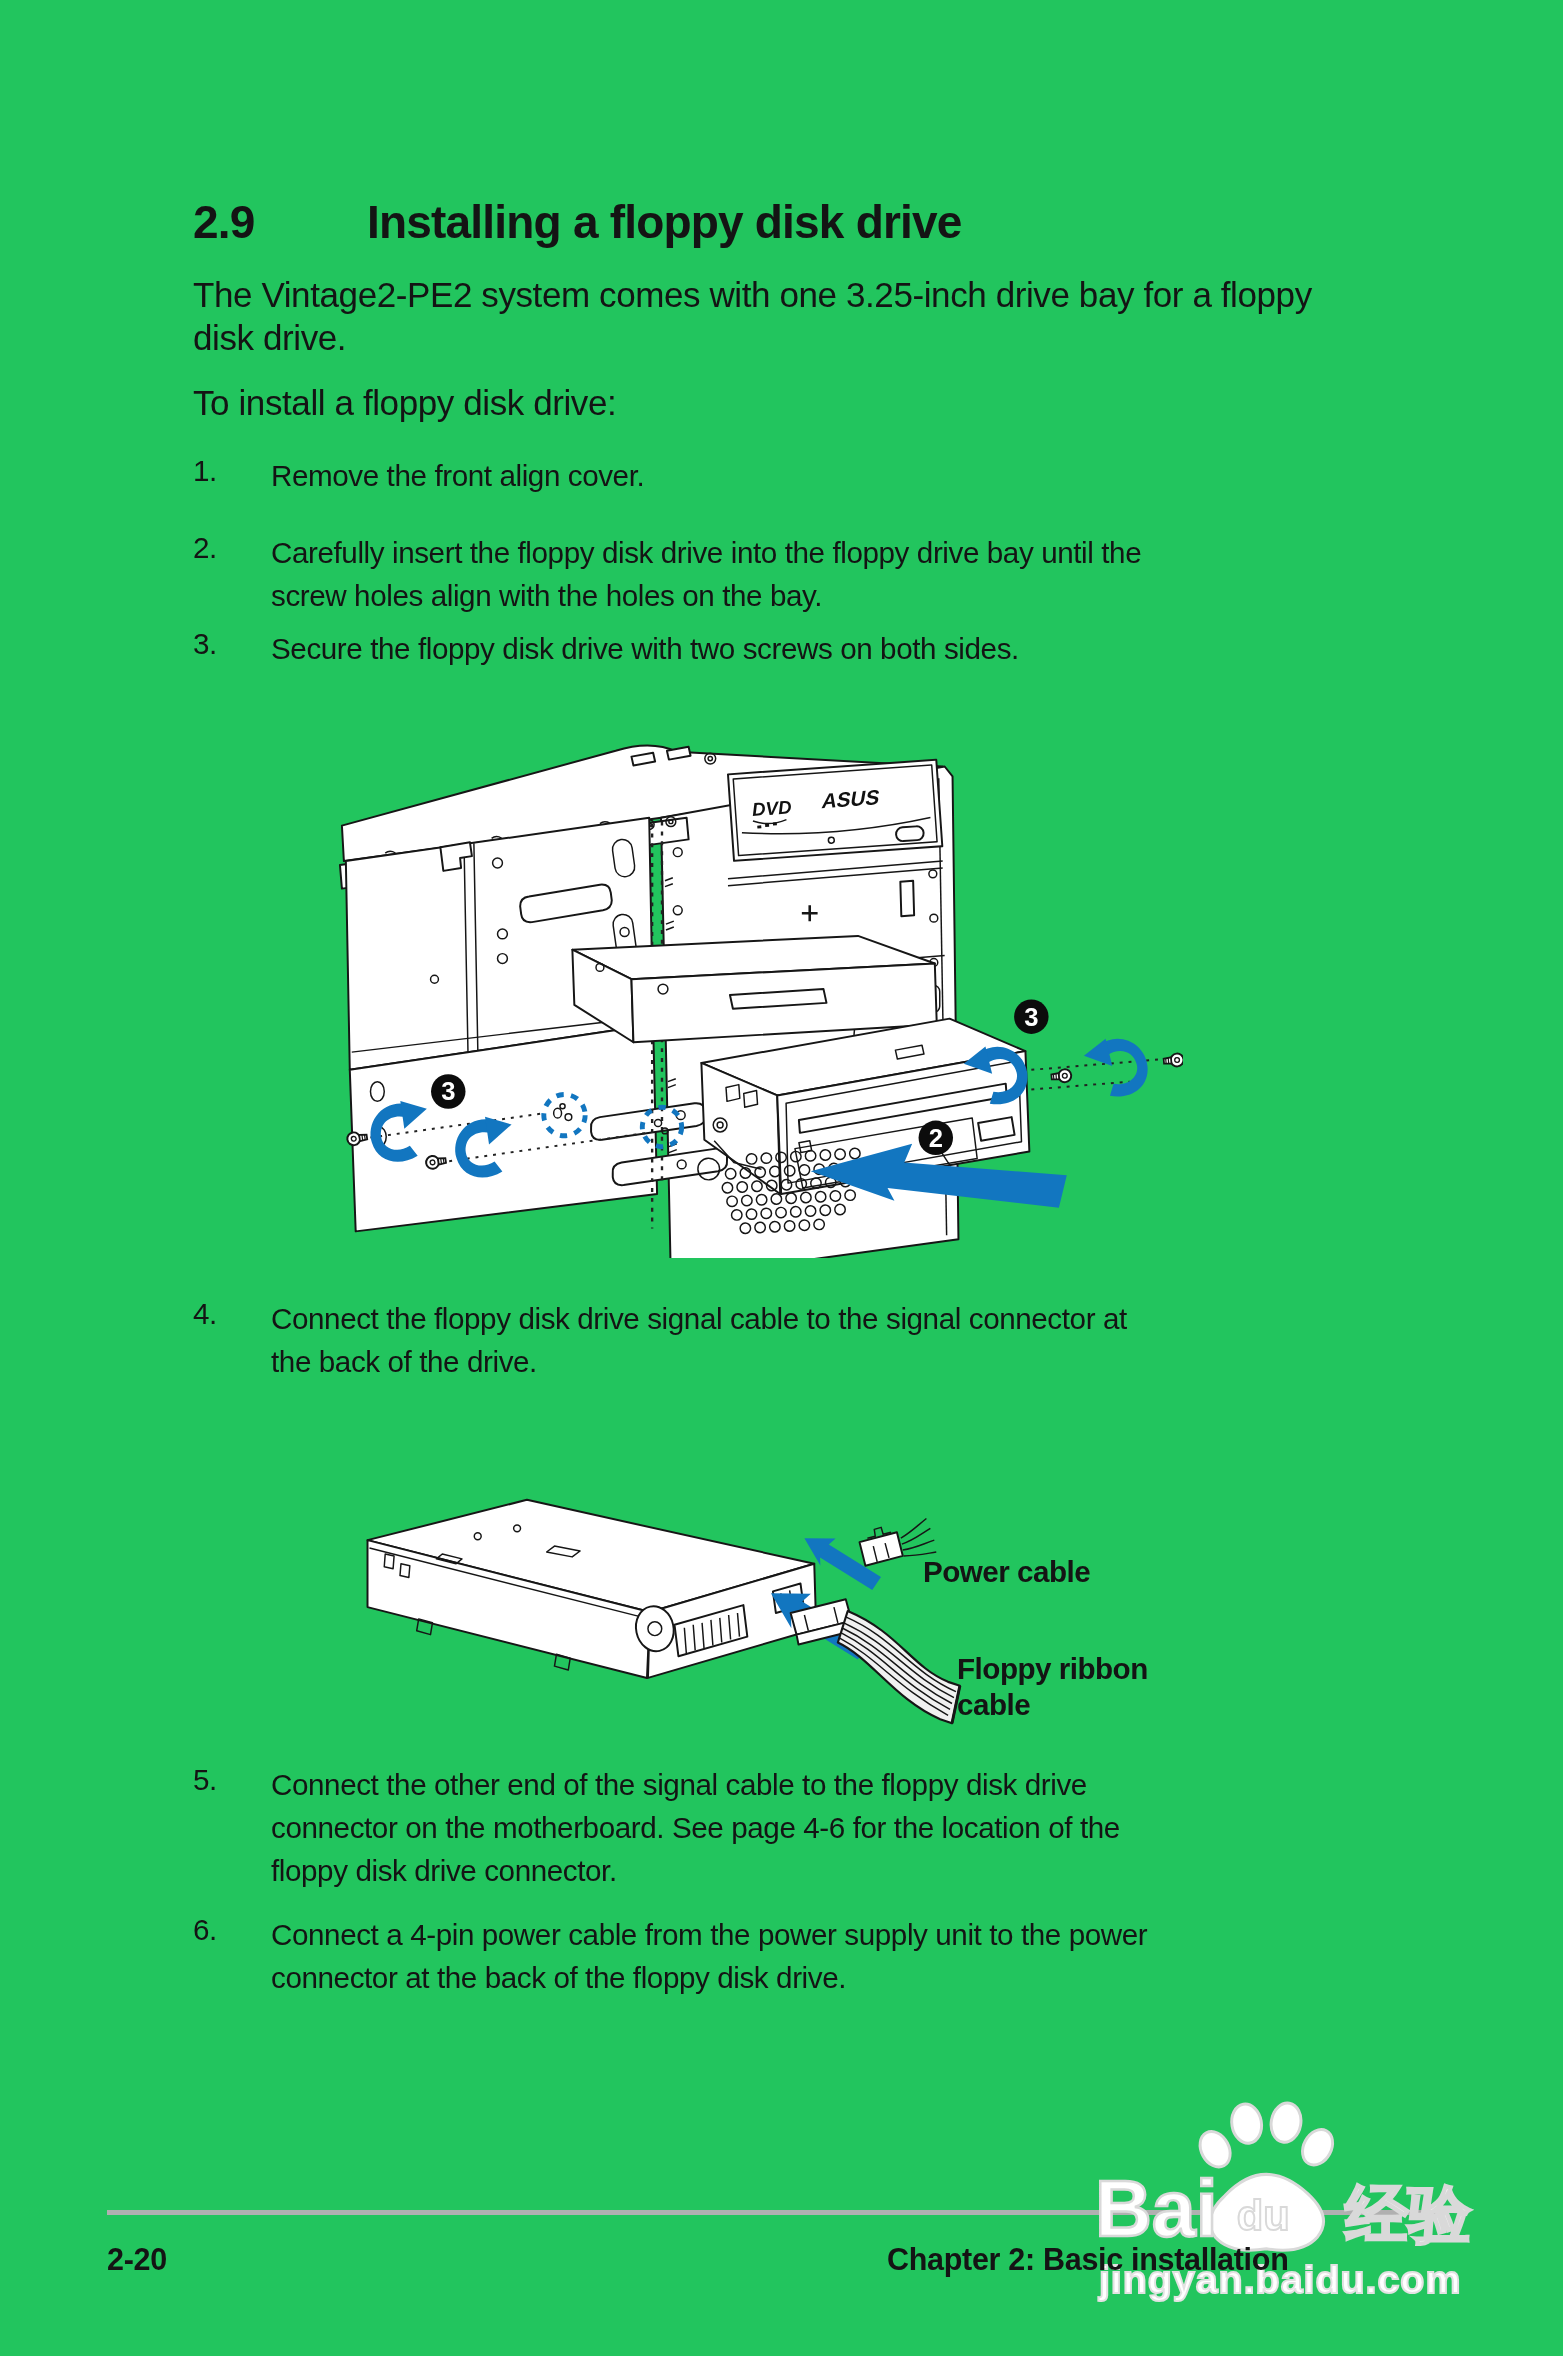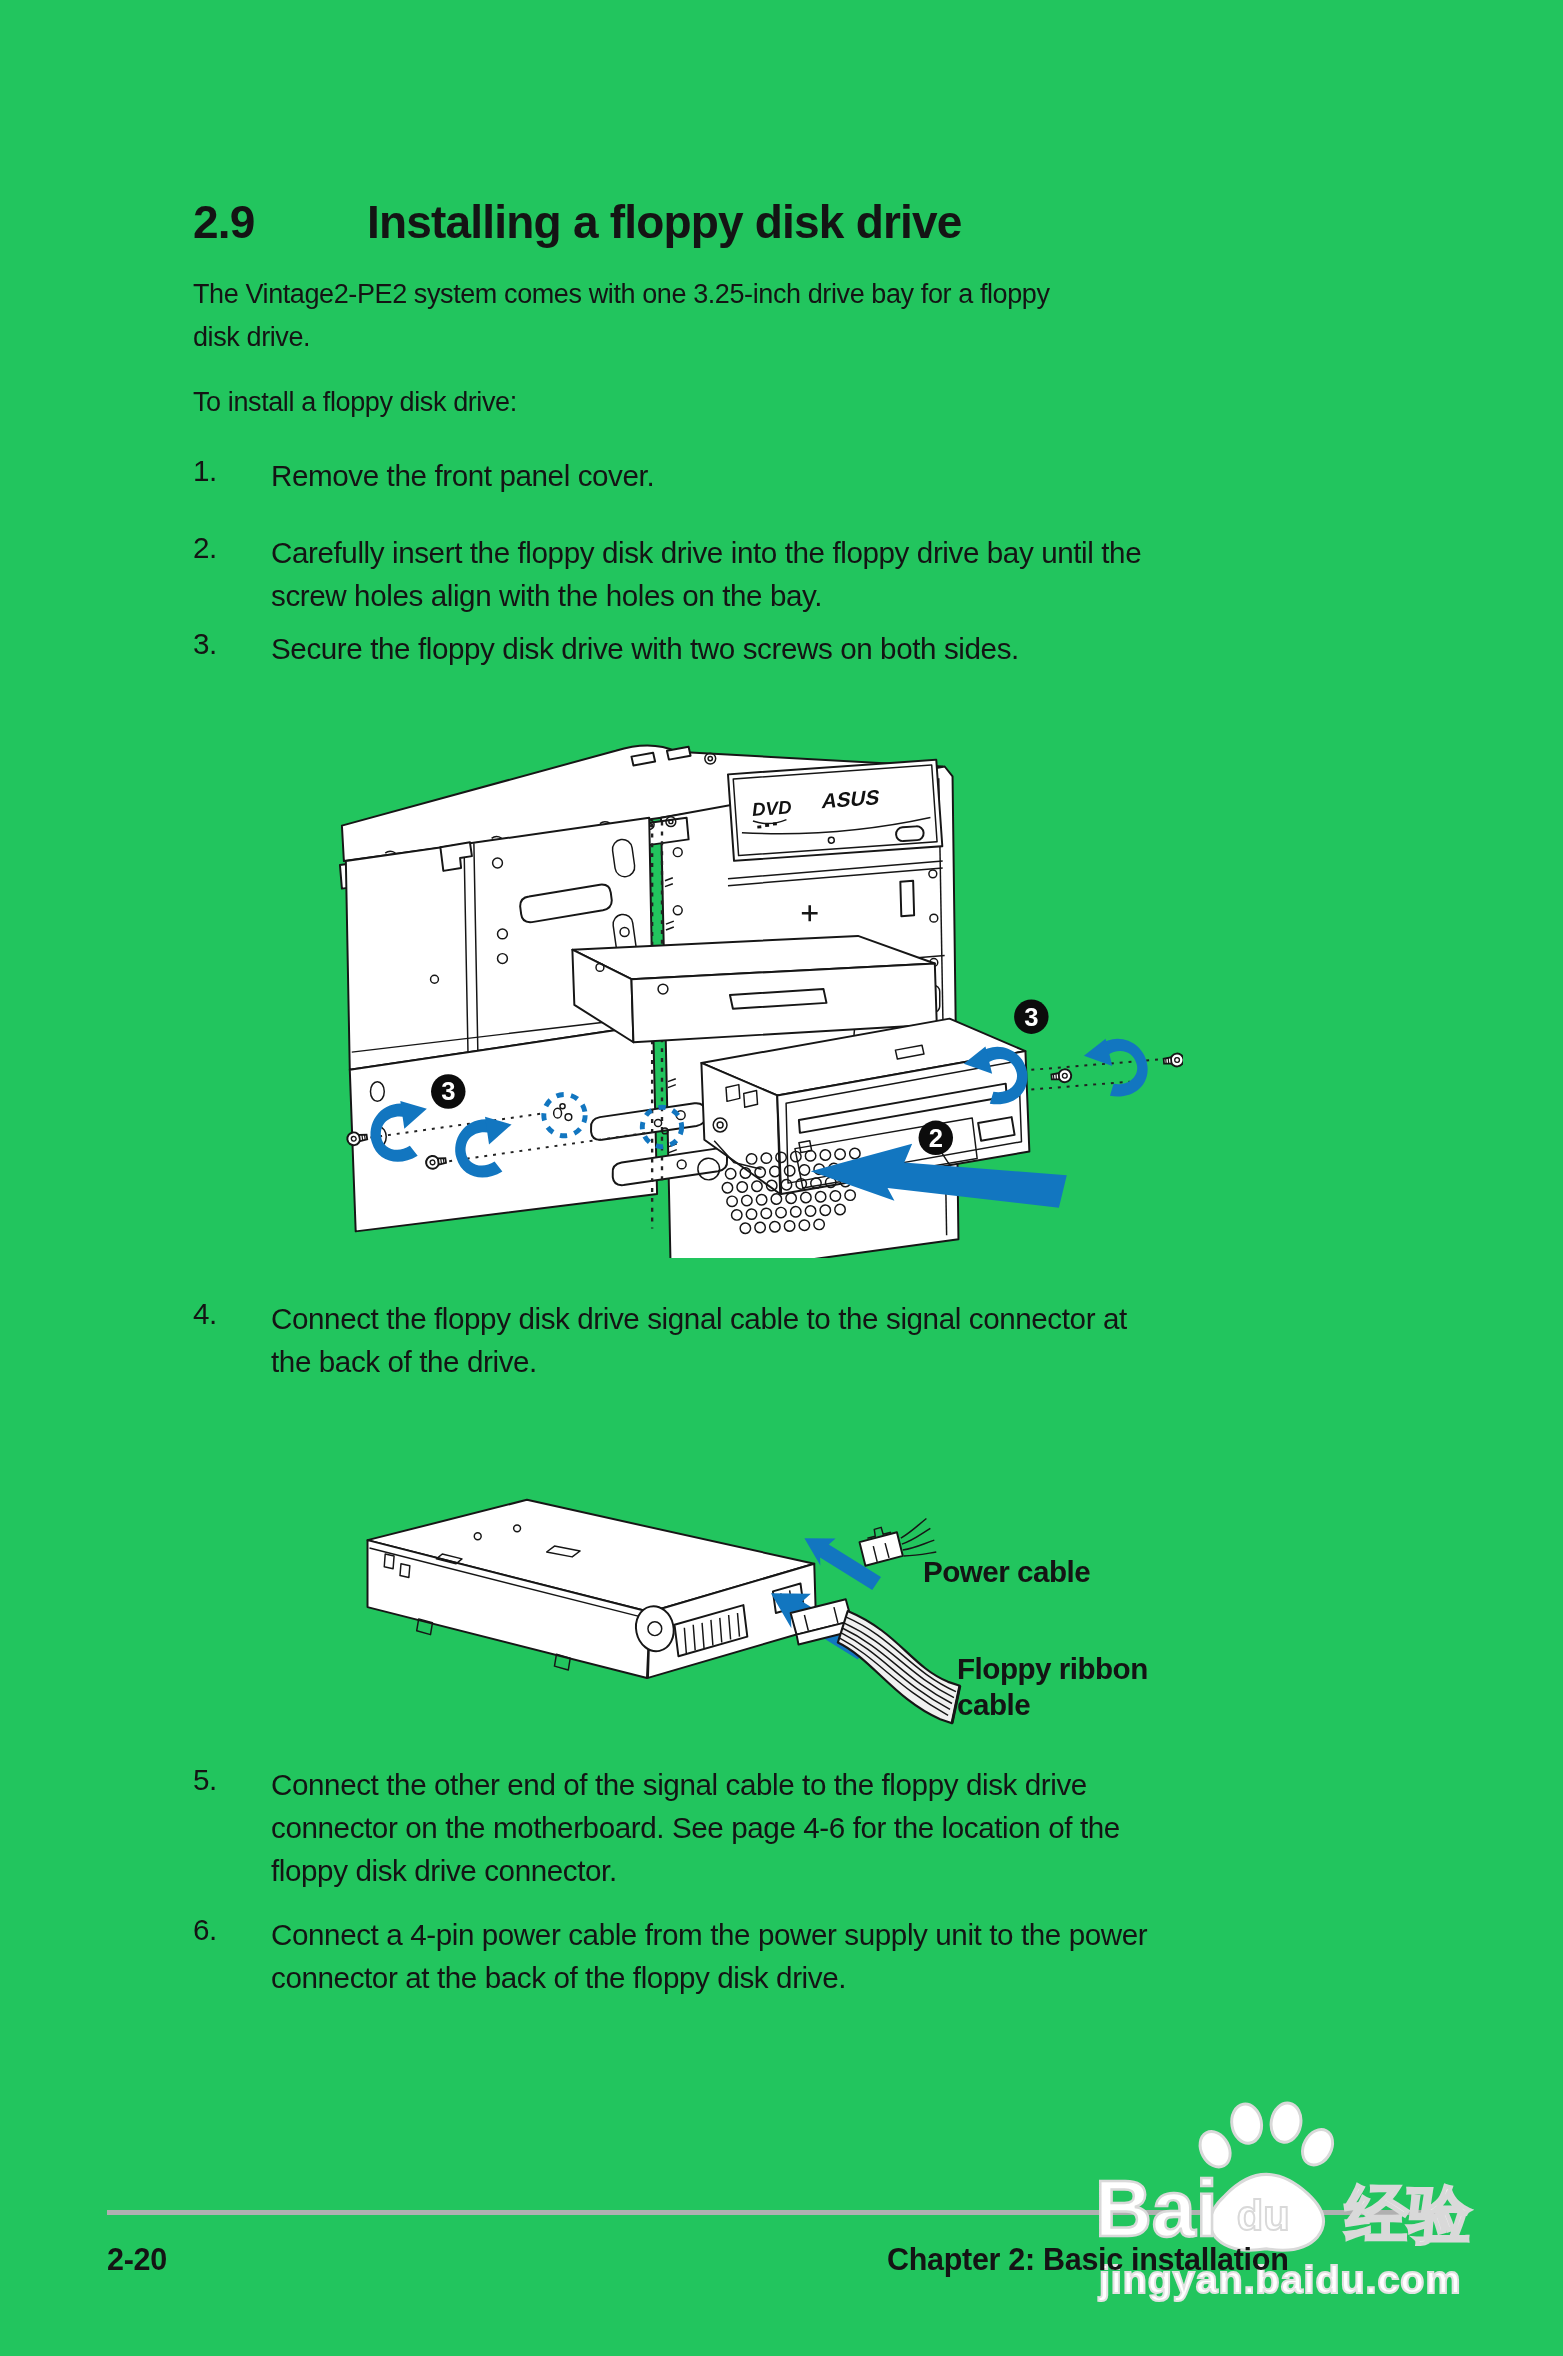--- a/index.html
+++ b/index.html
@@ -9,21 +9,21 @@
     --wm:#d9d9d9;
   }
   html,body{margin:0;padding:0;background:#fff;}
   .page{
     position:relative;width:1563px;height:2356px;background:#22c55e;overflow:hidden;
     font-family:"Liberation Sans","DejaVu Sans",sans-serif;color:#141414;
   }
   .abs{position:absolute;}
   .title-row{position:absolute;top:195px;left:193px;font-size:46px;font-weight:bold;letter-spacing:-0.8px;white-space:nowrap;}
   .sec-no{display:inline-block;width:174px;}
-  .body-text{font-size:27px;line-height:43px;letter-spacing:-0.4px;white-space:pre-line;}
+  .body-text{font-size:35px;line-height:43px;letter-spacing:-0.4px;white-space:pre-line;}
   .step{position:absolute;left:193px;width:1221px;}
   .step .num{position:absolute;left:0;top:0;font-size:29.6px;letter-spacing:-0.4px;}
   .step .txt{position:absolute;left:78px;top:0;width:1133px;font-size:29.6px;line-height:43px;letter-spacing:-0.4px;white-space:pre-line;}
   .fig-label{position:absolute;font-size:29.6px;font-weight:bold;letter-spacing:-0.5px;line-height:36px;white-space:pre-line;z-index:3;}
   .footer-rule{position:absolute;left:107px;top:2210px;width:1334px;height:4.9px;background:var(--rule);z-index:0;}
   .footer-text{position:absolute;top:2242px;font-size:30.5px;font-weight:bold;letter-spacing:-0.3px;z-index:2;}
   .footer-left{left:107px;text-align:center;}
   .footer-right{left:887px;width:488px;text-align:left;}
   .wm{position:absolute;left:1091px;top:2092px;z-index:1;}
   svg{display:block;}
@@ -45,21 +45,21 @@
   <div class="title-row">
     <span class="sec-no">2.9</span><span>Installing a floppy disk drive</span>
   </div>
 
   <div class="abs body-text" style="top:273px;left:193px;width:1221px;">The Vintage2-PE2 system comes with one 3.25-inch drive bay for a floppy
 disk drive.</div>
   <div class="abs body-text" style="top:381px;left:193px;width:1221px;">To install a floppy disk drive:</div>
 
   <div class="step" style="top:454px;">
     <span class="num">1.</span>
-    <span class="txt">Remove the front panel cover.</span>
+    <span class="txt">Remove the front align cover.</span>
   </div>
   <div class="step" style="top:531px;">
     <span class="num">2.</span>
     <span class="txt">Carefully insert the floppy disk drive into the floppy drive bay until the
 screw holes align with the holes on the bay.</span>
   </div>
   <div class="step" style="top:627px;">
     <span class="num">3.</span>
     <span class="txt">Secure the floppy disk drive with two screws on both sides.</span>
   </div>

